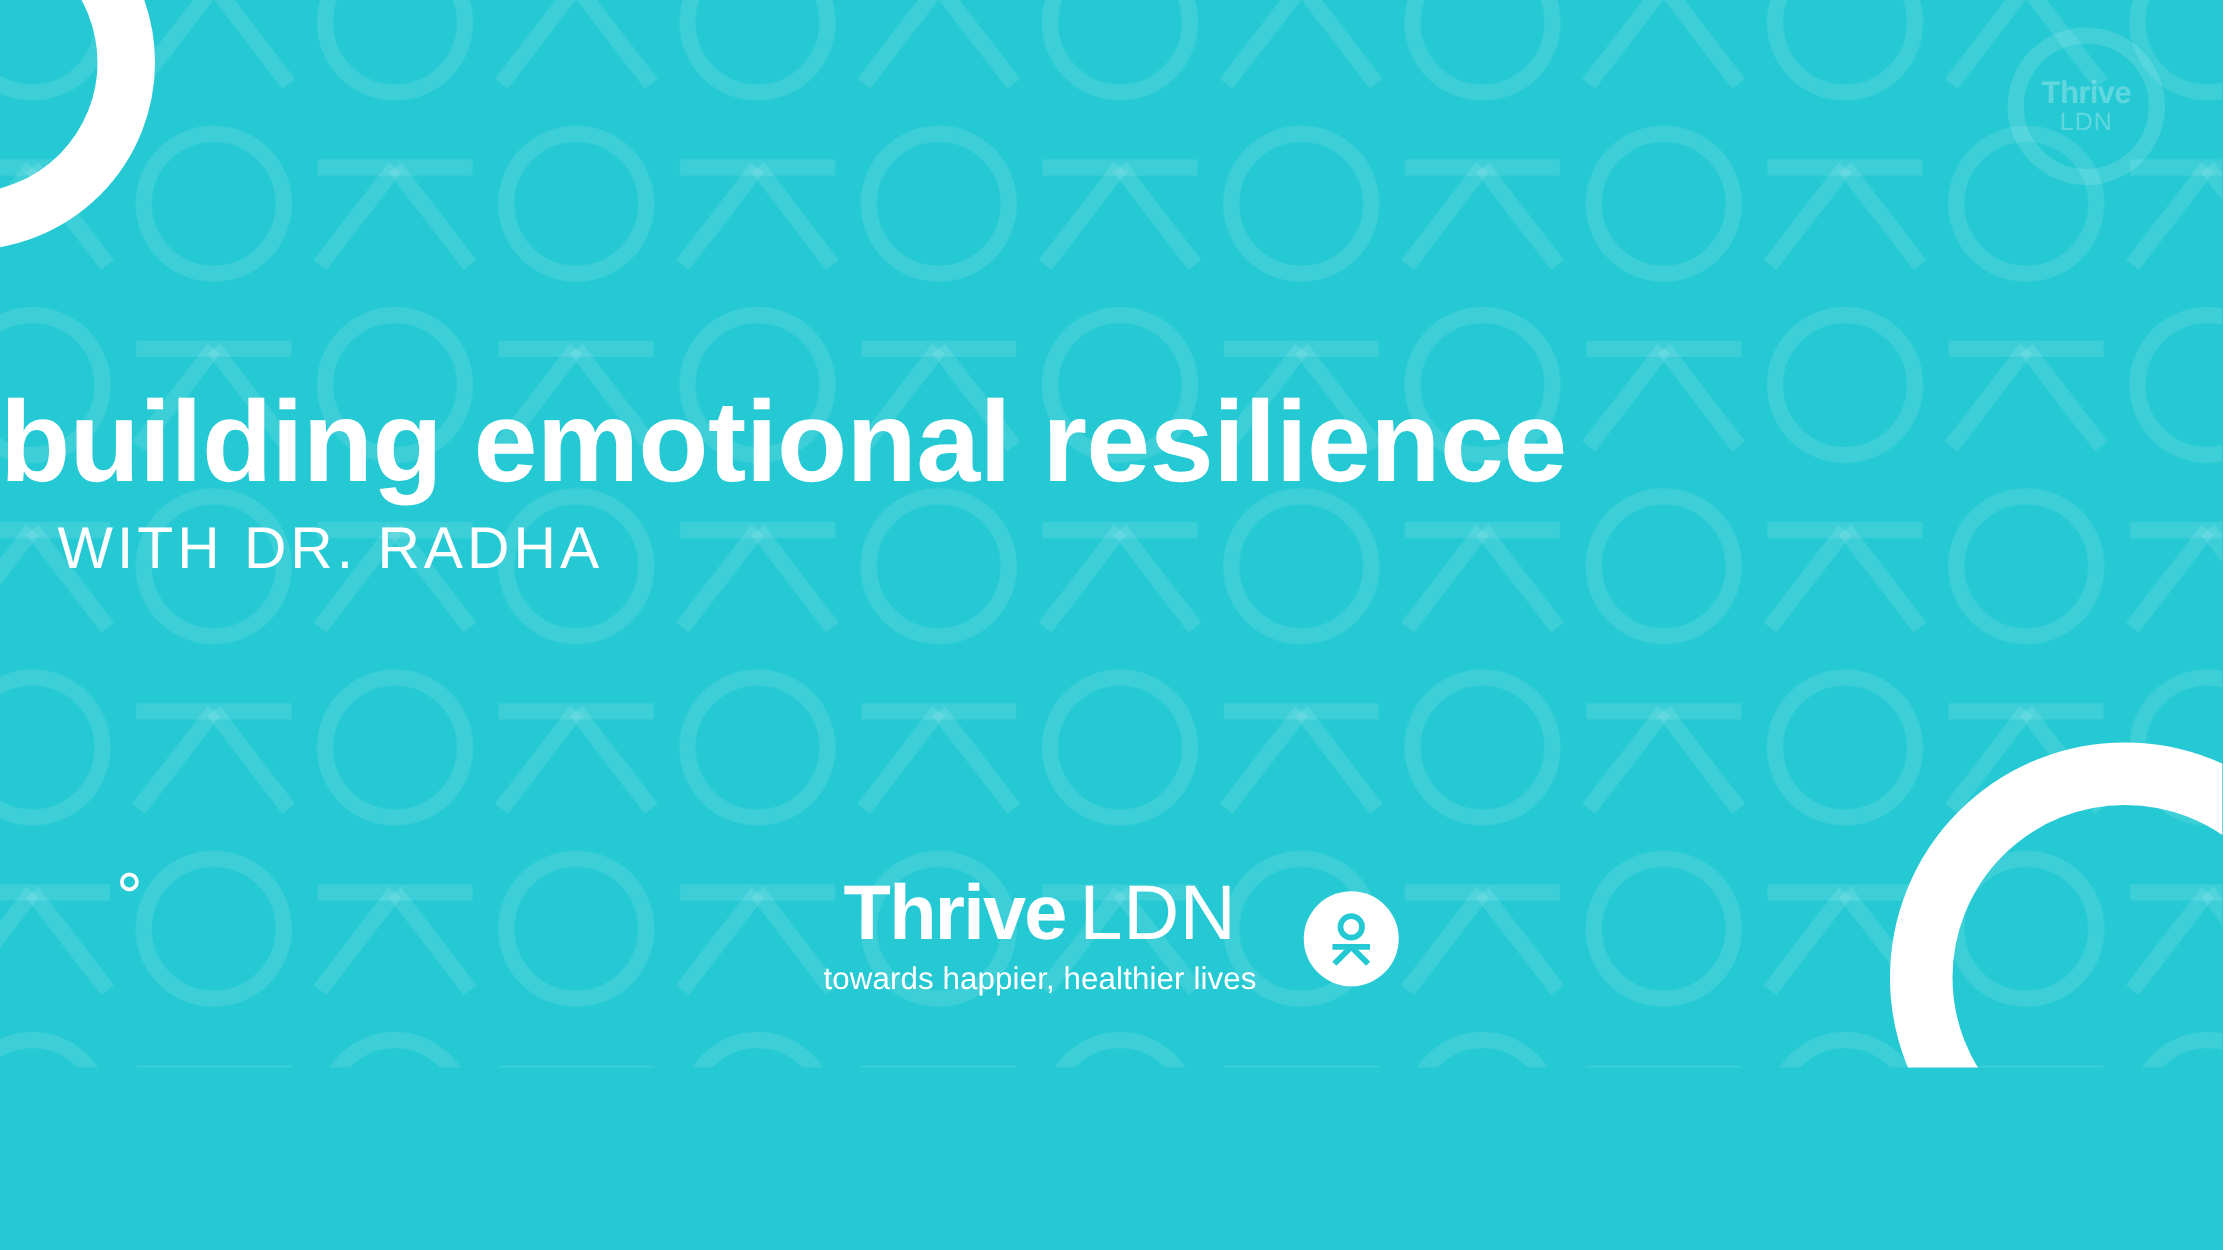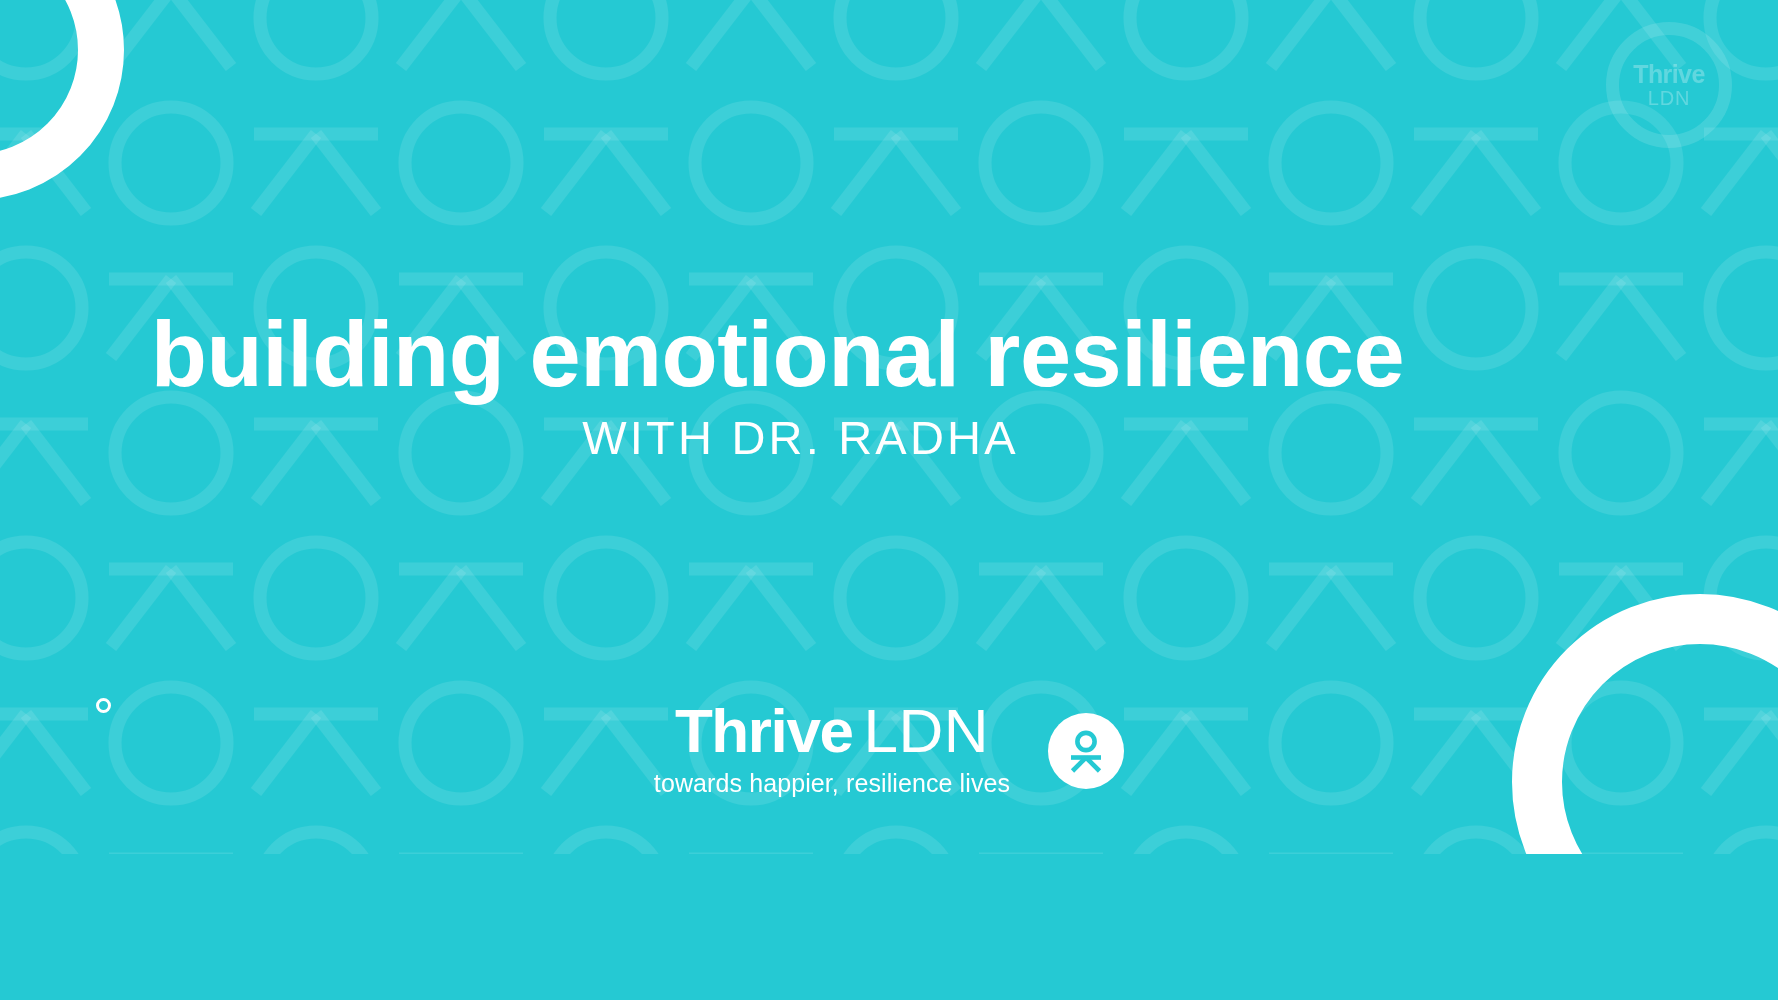--- a/index.html
+++ b/index.html
@@ -80,21 +80,21 @@
     letter-spacing:0.8px;
     margin-top:1px;
   }
 
   
   #headline-block {
     position:absolute;
     left:0; right:223px;
     top:308px;
     z-index:5;
-    text-align:center;
+    text-align:left;
   }
   #title {
     font-size:92px;
     font-weight:bold;
     color:#FFFFFF;
     letter-spacing:-0.5px;
     line-height:1.02;
     white-space:nowrap;
     font-stretch:condensed;
   }
@@ -218,21 +218,21 @@
   </div>
 
   <div id="logo-lockup">
 
     <div id="logo-wordmark-group">
       <div id="logo-wordmark">
         <span id="logo-thrive">Thrive</span>
         <span id="logo-i-ring"></span>
         <span id="logo-ldn">LDN</span>
       </div>
-      <div id="logo-tagline">towards happier, resilience lives</div>
+      <div id="logo-tagline">towards happier, healthier lives</div>
     </div>
 
     <div id="logo-badge">
       <svg width="50" height="50" viewBox="0 0 50 50" aria-hidden="true">
         <g fill="none" stroke="#25C9D3" stroke-width="4.6">
           <circle cx="25" cy="15.5" r="8.6"></circle>
           <line x1="10" y1="31.5" x2="40" y2="31.5"></line>
           <line x1="25" y1="31.5" x2="11.5" y2="45"></line>
           <line x1="25" y1="31.5" x2="38.5" y2="45"></line>
         </g>

